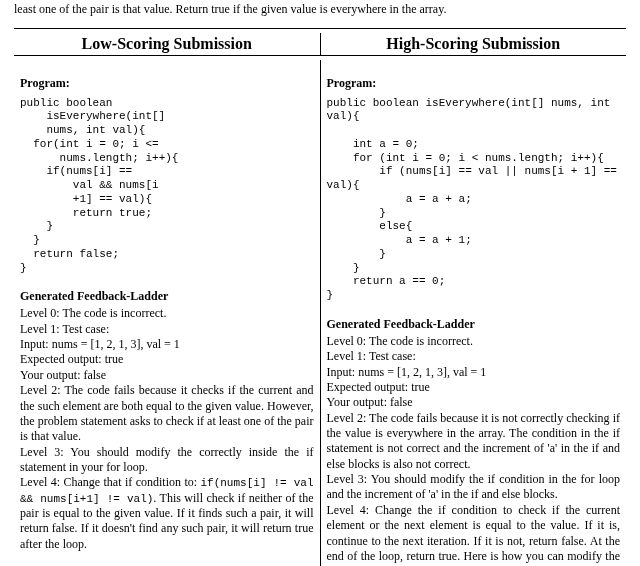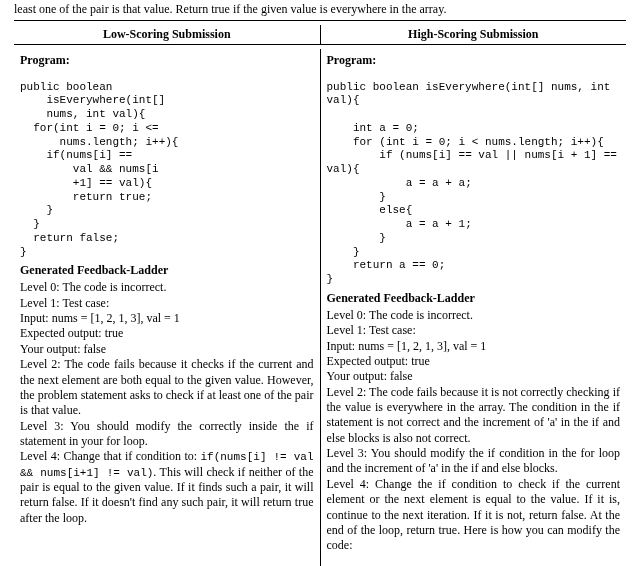--- a/index.html
+++ b/index.html
@@ -9,54 +9,54 @@
     font-size: 12px;
     color: #000;
     background: #fff;
     width: 640px;
   }
   .page {
     padding: 2px 14px 6px 14px;
   }
   .caption-top {
     font-size: 12px;
-    margin-bottom: 2px;
+    margin-bottom: 10px;
     line-height: 1.3;
   }
   table.main {
     border-collapse: collapse;
     width: 100%;
     table-layout: fixed;
   }
   table.main td, table.main th {
     vertical-align: top;
     padding: 2px 6px;
   }
   .hrule-thick { border-top: 1.5px solid #000; height:0; padding:0; }
   .hrule-thin  { border-top: 0.8px solid #000; height:0; padding:0; }
   th {
     font-weight: bold;
     text-align: center;
-    font-size: 12px;
+    font-size: 16px;
     padding: 2px 6px;
     margin-top: 20px;
   }
   .col-left { width: 36%; border-right: 0.8px solid #000; }
   .col-right { width: 64%; }
   .section-label {
     font-weight: bold;
     font-size: 12px;
-    margin: 2px 0 2px 0;
+    margin: 14px 0 2px 0;
   }
   pre.code {
     font-family: "Courier New", Courier, monospace;
     font-size: 11px;
     white-space: pre-wrap;
     word-break: break-word;
-    margin: 13px 0 4px 0;
+    margin: 6px 0 4px 0;
     line-height: 1.25;
   }
   .body-text {
     font-size: 12px;
     line-height: 1.28;
     text-align: justify;
   }
   .lvl-label { }
   .inline-code {
     font-family: "Courier New", Courier, monospace;
@@ -101,21 +101,21 @@
         <div class="section-label">Generated Feedback-Ladder</div>
         <div class="body-text">
           <span class="lvl-label">Level 0:</span>
           <span>The code is incorrect.</span><br>
           <span class="lvl-label">Level 1:</span>
           <span>Test case:</span><br>
           <span>Input: nums = [1, 2, 1, 3], val = 1</span><br>
           <span>Expected output: true</span><br>
           <span>Your output: false</span><br>
           <span class="lvl-label">Level 2:</span>
-          <span>The code fails because it checks if the current and the next element are both equal to the given value. However, the problem statement asks to check if at least one of the pair is that value.</span><br>
+          <span>The code fails because it checks if the current and the such element are both equal to the given value. However, the problem statement asks to check if at least one of the pair is that value.</span><br>
           <span class="lvl-label">Level 3:</span>
           <span>You should modify the correctly inside the if statement in your for loop.</span><br>
           <span class="lvl-label">Level 4:</span>
           <span>Change that if condition to: </span><span class="inline-code">if(nums[i] != val &amp;&amp; nums[i+1] != val)</span><span>. This will check if neither of the pair is equal to the given value. If it finds such a pair, it will return false. If it doesn't find any such pair, it will return true after the loop.</span>
         </div>
       </td>
       <td class="col-right">
         <div class="section-label">Program:</div>
         <pre class="code">public boolean isEverywhere(int[] nums, int val){
 

